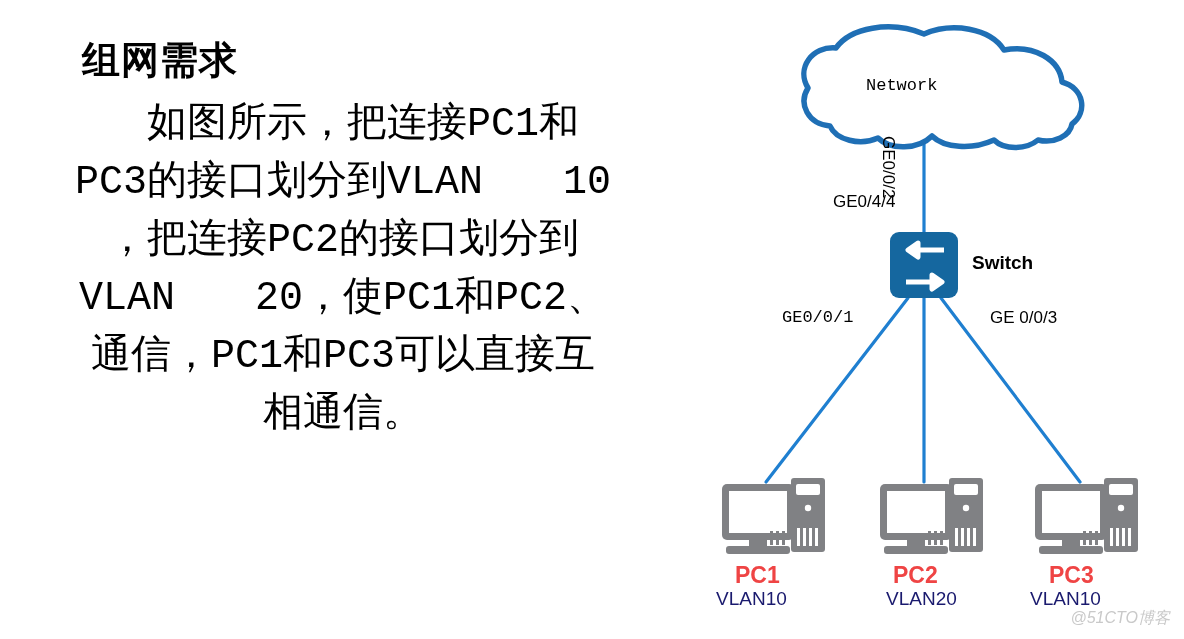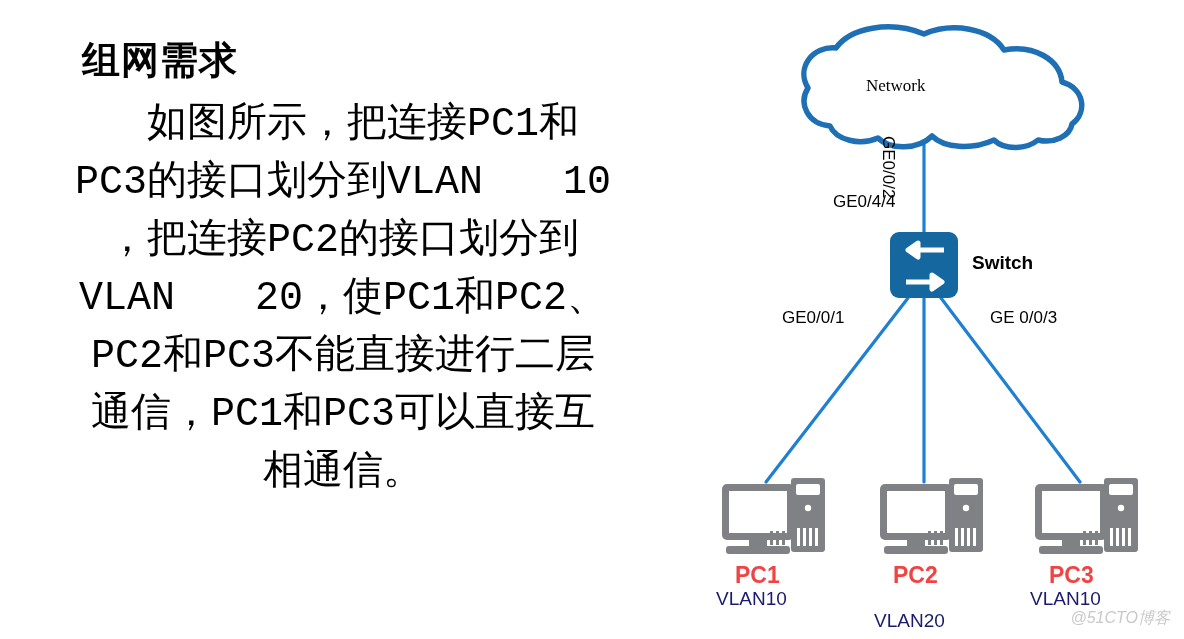--- a/index.html
+++ b/index.html
@@ -71,21 +71,21 @@
 
   .diagram-label {
     position: absolute;
     font-family: "Liberation Sans", "DejaVu Sans", sans-serif;
     font-size: 17px;
     color: #000000;
     white-space: nowrap;
   }
   .cloud-label {
     position: absolute;
-    font-family: Liberation Serif, serif;
+    font-family: Liberation Mono, monospace;
     font-size: 17px;
     color: #000000;
     white-space: nowrap;
   }
   .node-name {
     position: absolute;
     font-family: "Liberation Sans", "DejaVu Sans", sans-serif;
     font-size: 23px;
     font-weight: bold;
     color: #ef4444;
@@ -139,21 +139,20 @@
 
   <div id="text-panel">
 
     <div id="doc-title">组网需求</div>
 
     <div id="body-copy">
       <div class="line">　如图所示，把连接PC1和</div>
       <div class="line">PC3的接口划分到VLAN　　10</div>
       <div class="line">，把连接PC2的接口划分到</div>
       <div class="line">VLAN　　20，使PC1和PC2、</div>
-      <div class="line">PC2和PC3不能直接进行二层</div>
       <div class="line">通信，PC1和PC3可以直接互</div>
       <div class="line">相通信。</div>
     </div>
 
   </div>
 
   <div id="diagram">
 
     <svg id="diagram-svg" width="524" height="639" viewBox="0 0 524 639">
 
@@ -243,33 +242,33 @@
         <rect x="423" y="531" width="3" height="14" fill="#808184"></rect>
         <rect x="429" y="531" width="3" height="14" fill="#808184"></rect>
         <rect x="435" y="531" width="3" height="14" fill="#808184"></rect>
       </g>
     </svg>
 
     <div class="cloud-label" style="left:206px; top:76px;">Network</div>
 
     <div class="diagram-label" style="left:173px; top:192px;">GE0/4/4</div>
 
-    <div class="diagram-label" style="left:122px; top:308px;">GE0/0/1</div>
+    <div class="diagram-label" style="left:122px; top:308px;font-family:Liberation Mono, monospace;">GE0/0/1</div>
 
     <div id="port-ge2-label">GE0/0/2</div>
 
     <div class="diagram-label" style="left:330px; top:308px;">GE 0/0/3</div>
 
     <div id="switch-name">Switch</div>
 
     <div class="node-name" style="left:75px; top:562px;">PC1</div>
     <div class="node-vlan" style="left:56px; top:588px;">VLAN10</div>
 
     <div class="node-name" style="left:233px; top:562px;">PC2</div>
-    <div class="node-vlan" style="left:214px; top:588px;margin-top:22px;">VLAN20</div>
+    <div class="node-vlan" style="left:226px; top:588px;">VLAN20</div>
 
     <div class="node-name" style="left:389px; top:562px;">PC3</div>
     <div class="node-vlan" style="left:370px; top:588px;">VLAN10</div>
 
   </div>
 
   <div id="watermark">@51CTO博客</div>
 
 </div>
 

